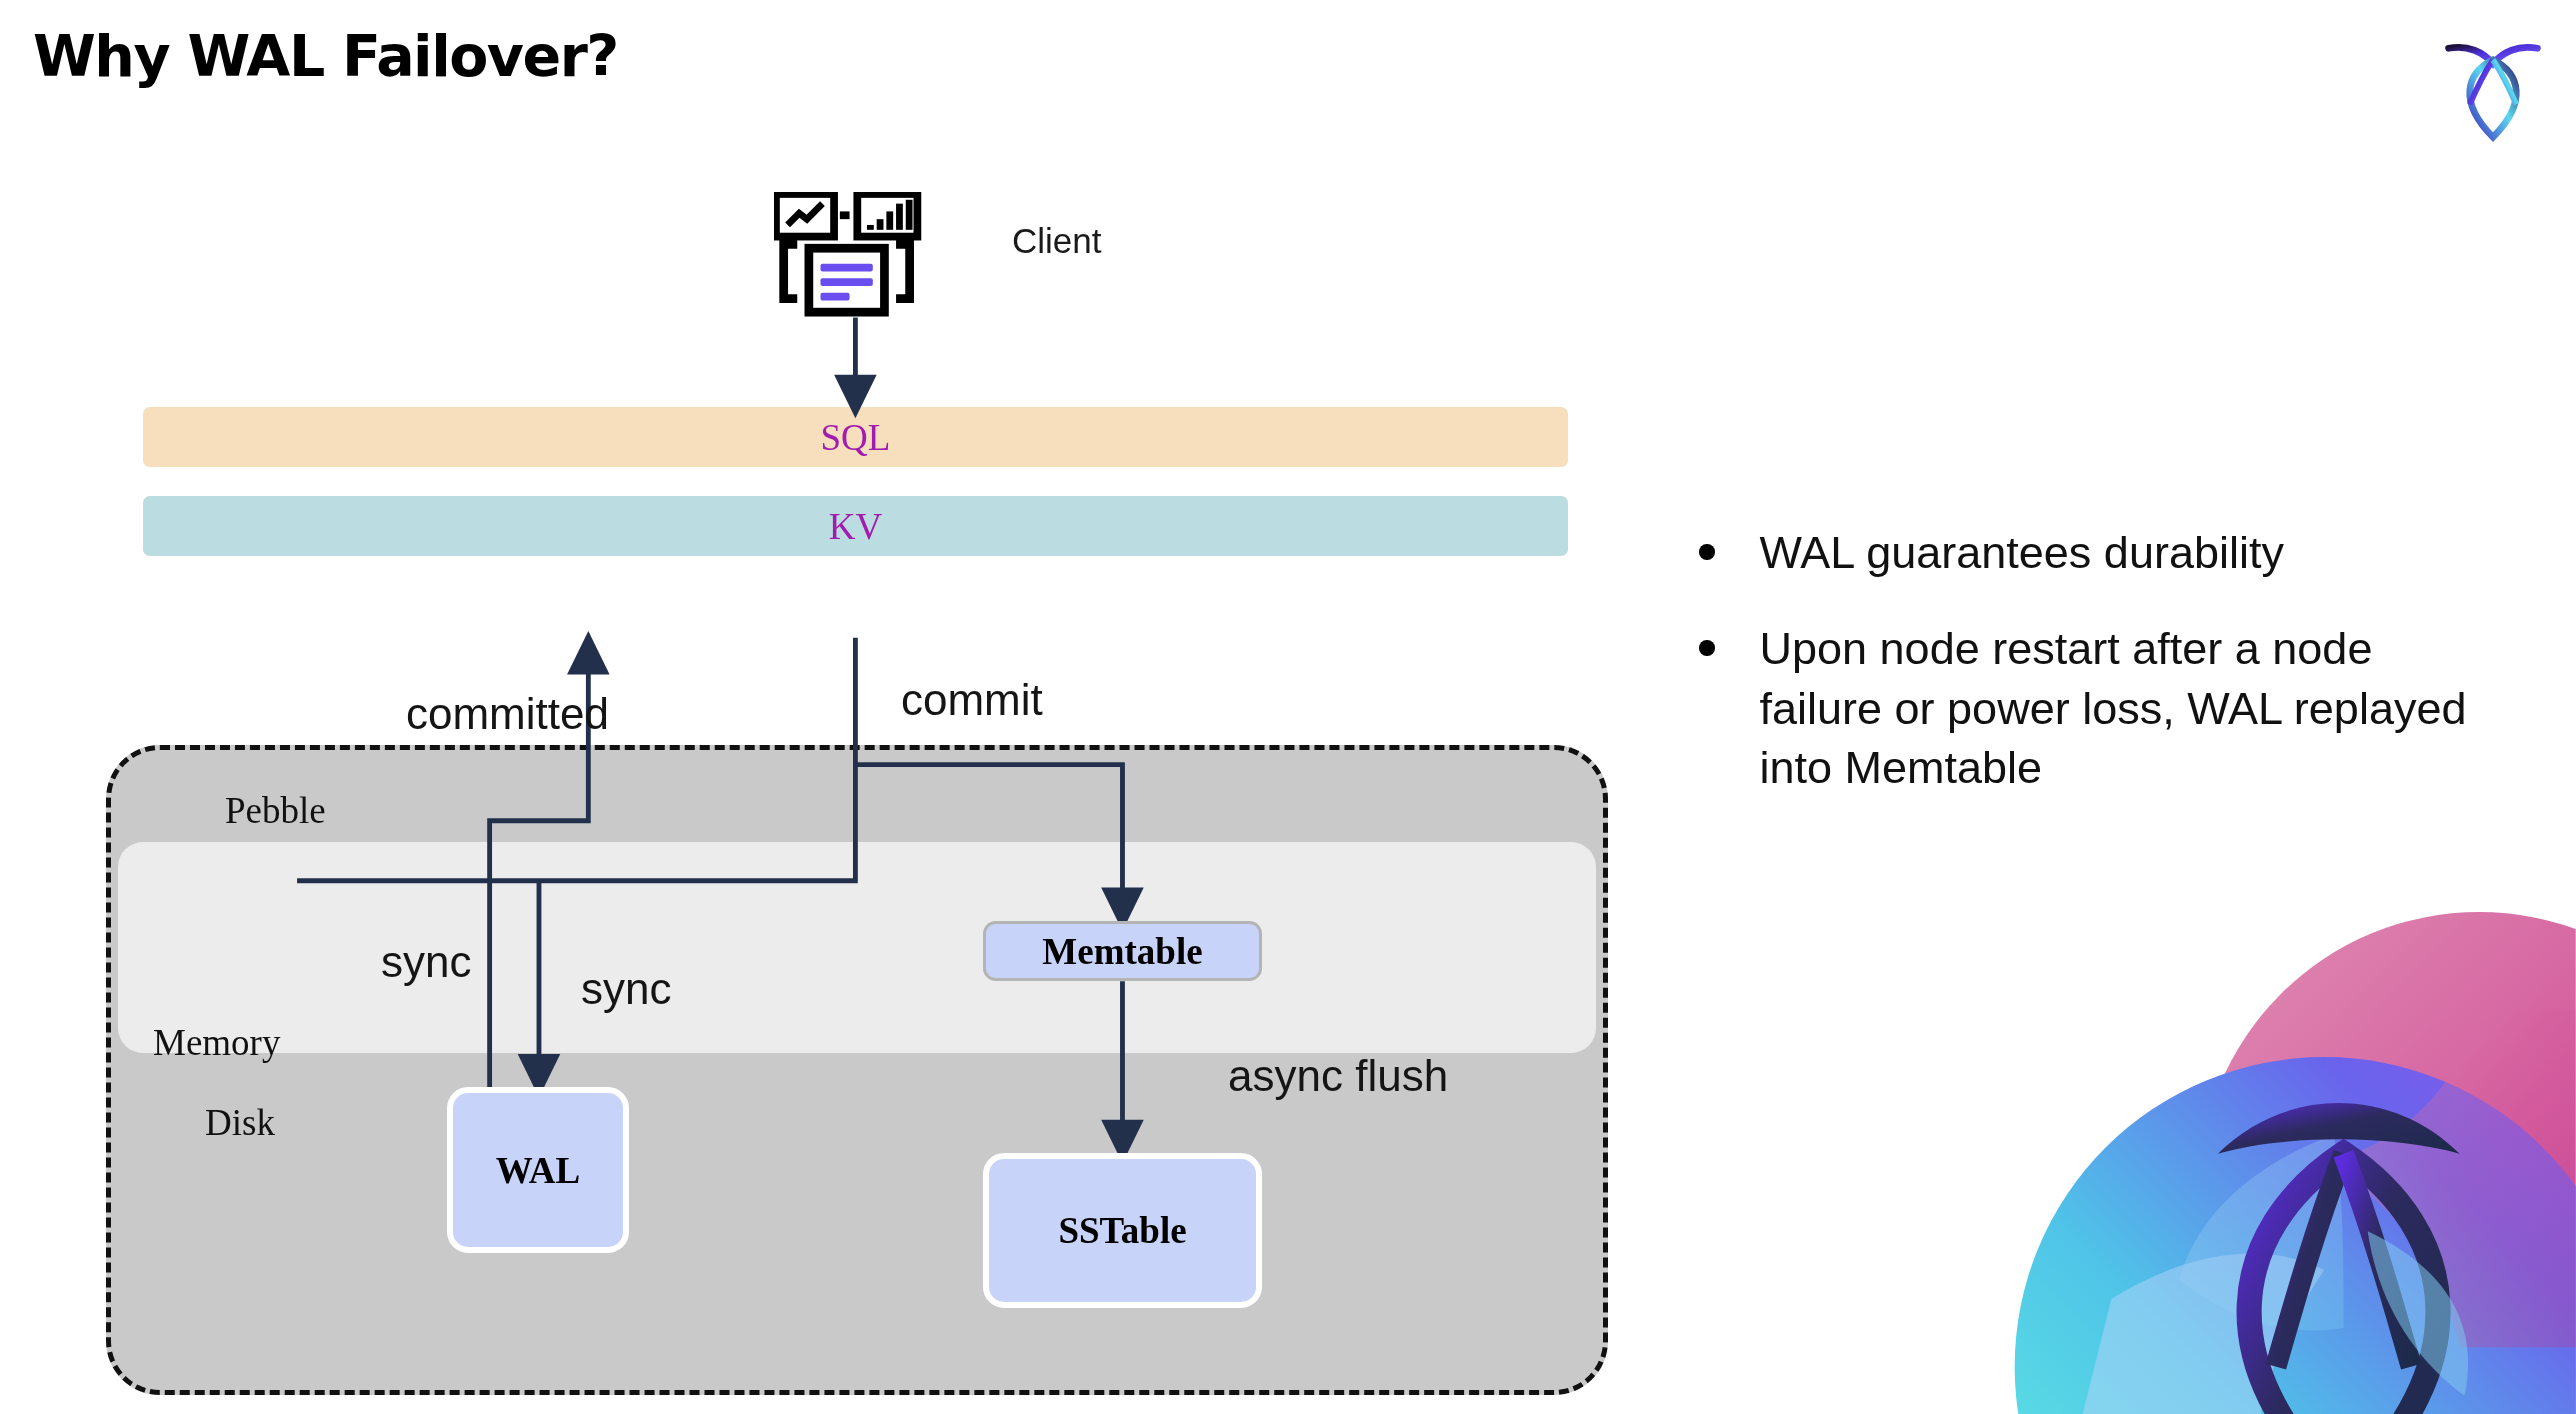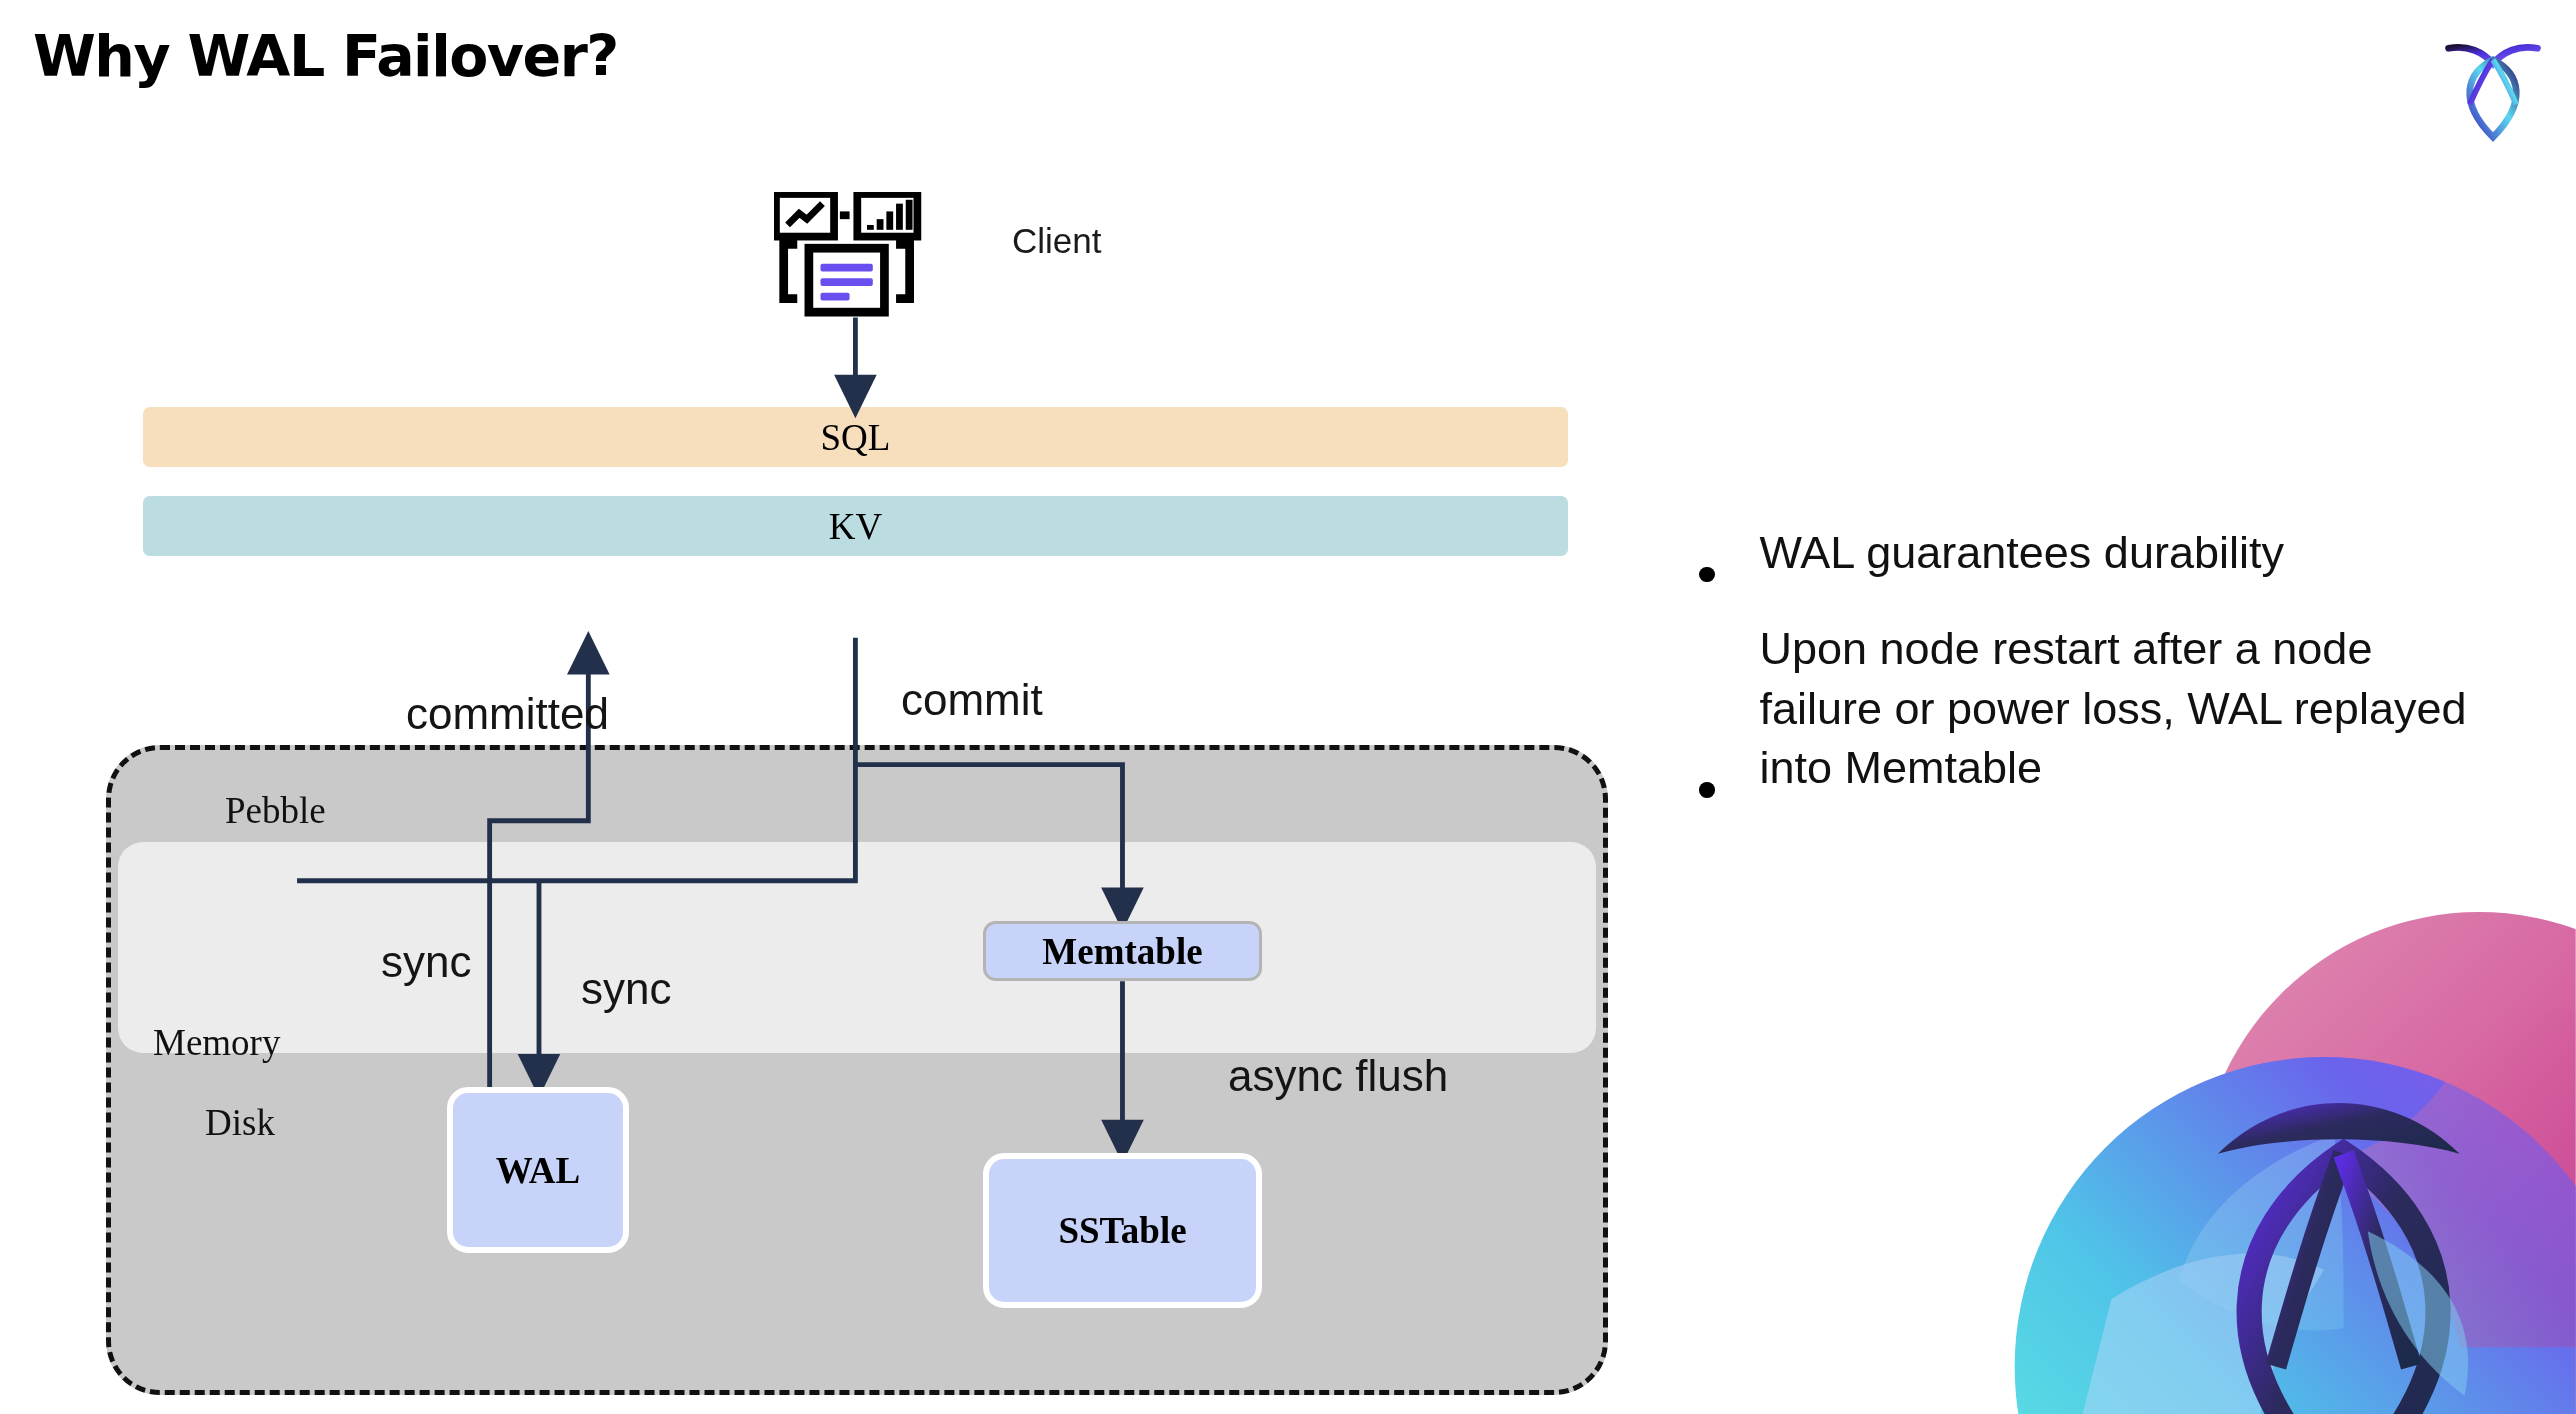--- a/index.html
+++ b/index.html
@@ -71,21 +71,21 @@
     position: absolute;
     left: 143px;
     width: 1425px;
     height: 60px;
     border-radius: 6.8px;
     display: flex;
     align-items: center;
     justify-content: center;
     font-family: "Liberation Serif", serif;
     font-size: 37px;
-    color: #000000;
+    color: #a21caf;
   }
   #layer-sql { top: 407px; background: #F7DEBD; }
   #layer-kv  { top: 496px; background: #BBDCE1; }
   #layer-storage { top: 578px; background: #D5D1E5; }
 
   
   #pebble-box {
     position: absolute;
     left: 106px;
     top: 745px;
@@ -167,21 +167,21 @@
 
   
   #bullets {
     position: absolute;
     left: 1699px;
     top: 523px;
     width: 784px;
   }
   .bullet-row {
     display: flex;
-    align-items: flex-end;
+    align-items: flex-start;
     margin-bottom: 37px;
   }
   .bullet-dot {
     flex: 0 0 auto;
     width: 15.5px;
     height: 15.5px;
     border-radius: 50%;
     background: #000000;
     margin-top: 21px;
     margin-right: 45px;

